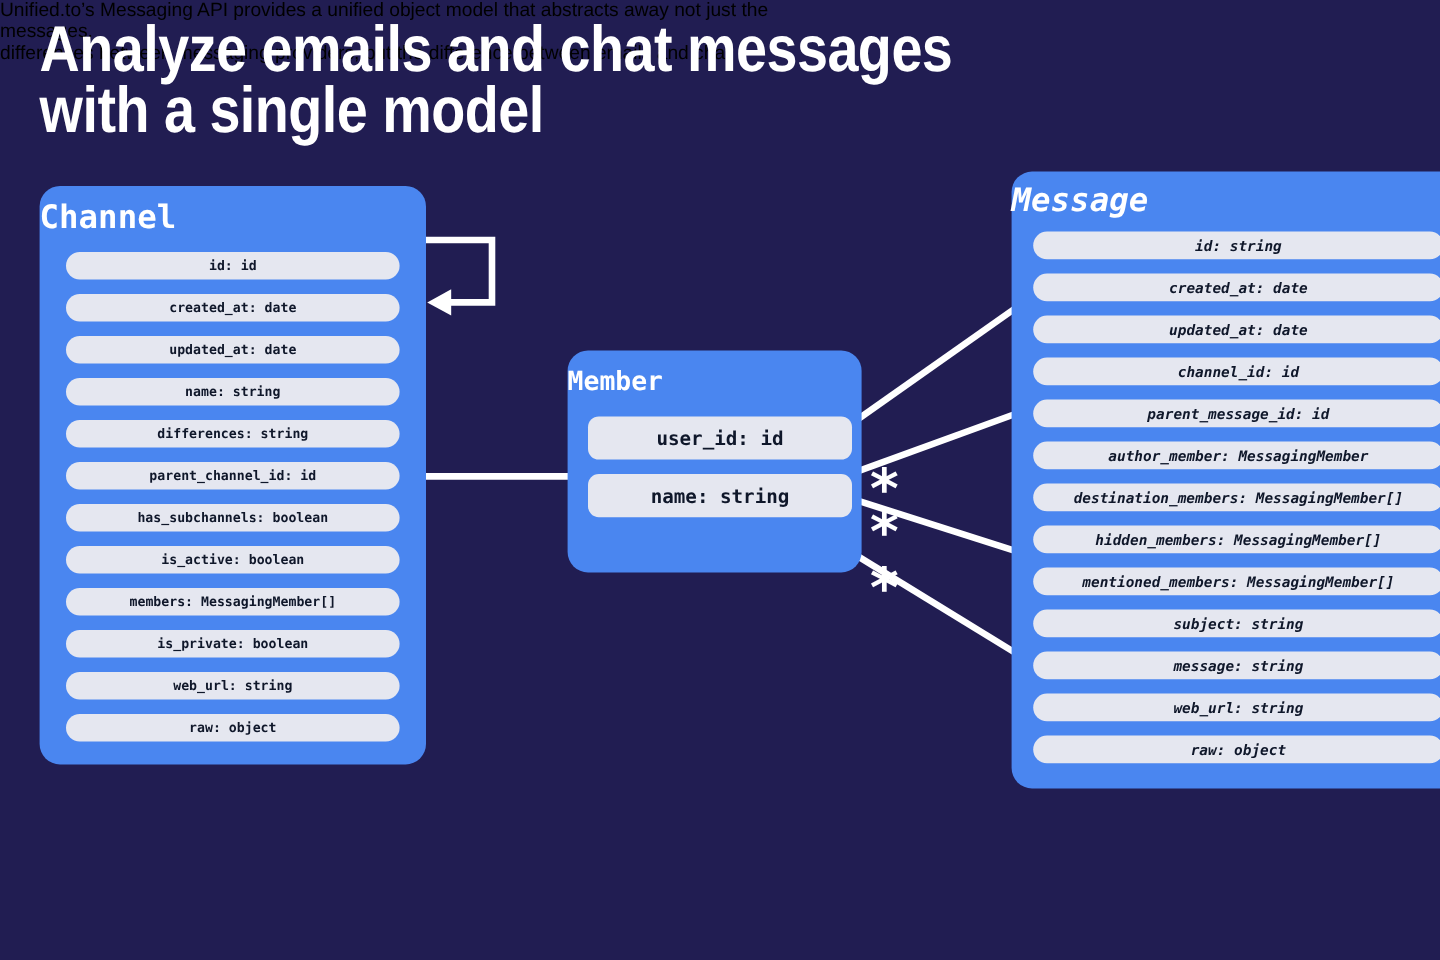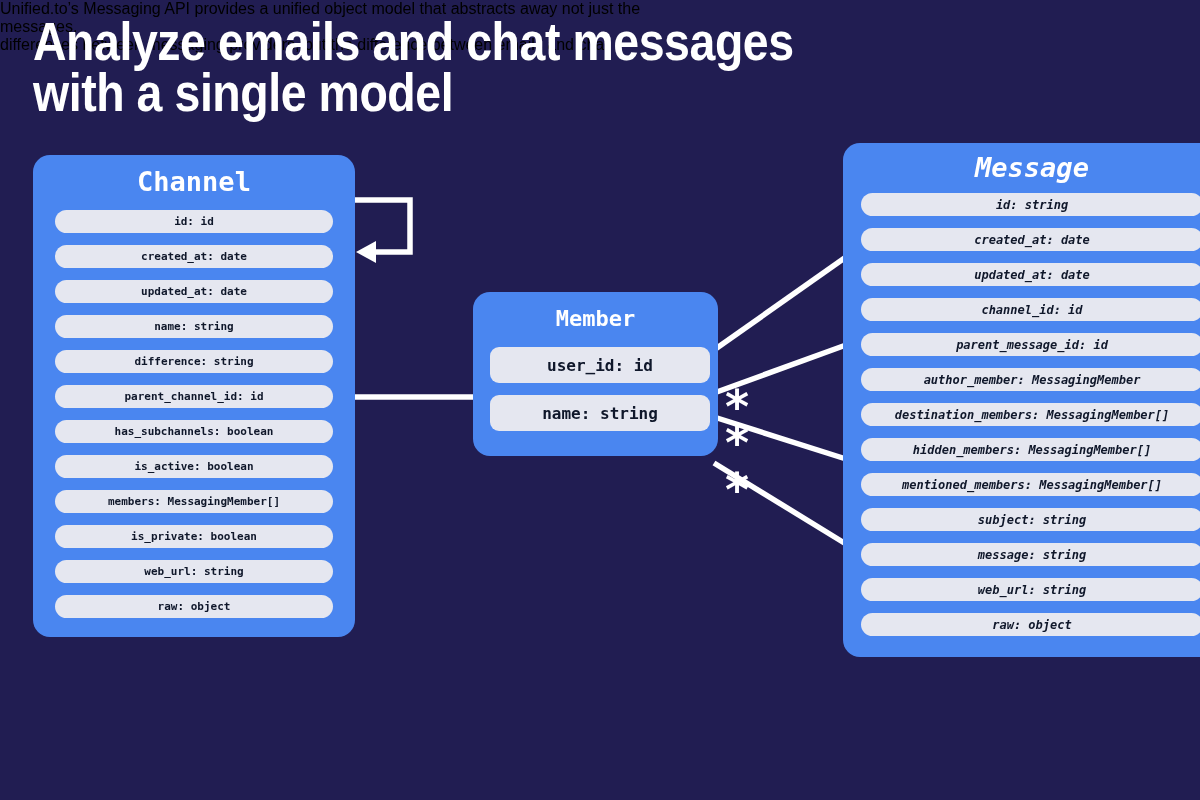--- a/index.html
+++ b/index.html
@@ -19,35 +19,35 @@
     position:absolute;left:33px;top:681px;margin:0;
     color:#f3f3fa;font-weight:400;font-size:25px;line-height:33px;
     transform:scaleX(0.92);transform-origin:left top;white-space:nowrap;
   }
   
   .entity{
     position:absolute;box-sizing:border-box;
     background:#4a86f0;border-radius:17px;
   }
   .entity .etitle{
-    color:#ffffff;text-align:center;
+    color:#ffffff;
     font-family:"DejaVu Sans Mono", monospace;font-weight:700;
   }
   .pill{
     background:#e5e7f0;color:#0f172a;
     font-family:"DejaVu Sans Mono", monospace;font-weight:700;
     display:flex;align-items:center;justify-content:center;
     white-space:nowrap;
   }
   
   .entity.channel{left:33px;top:155px;width:322px;height:482px;}
   .entity.channel .etitle{margin:13px 0 15px 0;font-size:27px;line-height:27px;}
   .entity.channel .pill{height:23px;border-radius:12px;margin:0 22px 12px 22px;font-size:11px;}
   
-  .entity.member{left:473px;top:292px;width:245px;height:164px;}
+  .entity.member{left:473px;top:292px;width:245px;height:185px;}
   .entity.member .etitle{margin:16px 0 17px 0;font-size:22px;line-height:22px;}
   .entity.member .pill{height:36px;border-radius:9px;margin:0 8px 12px 17px;font-size:16px;}
   
   .entity.message{left:843px;top:143px;width:378px;height:514px;font-style:italic;}
   .entity.message .etitle{margin:11px 0 11px 0;font-size:27px;line-height:28px;}
   .entity.message .pill{height:23px;border-radius:12px;margin:0 18px 12px 18px;font-size:12px;}
   
   svg.connectors{position:absolute;left:0;top:0;width:1200px;height:800px;}
   .mult{
     position:absolute;width:32px;text-align:center;
@@ -88,21 +88,21 @@
     <div>Analyze emails and chat messages</div>
     <div>with a single model</div>
   </h1>
 
   <section class="entity channel">
     <div class="etitle">Channel</div>
     <div class="pill">id: id</div>
     <div class="pill">created_at: date</div>
     <div class="pill">updated_at: date</div>
     <div class="pill">name: string</div>
-    <div class="pill">difference: string</div>
+    <div class="pill">differences: string</div>
     <div class="pill">parent_channel_id: id</div>
     <div class="pill">has_subchannels: boolean</div>
     <div class="pill">is_active: boolean</div>
     <div class="pill">members: MessagingMember[]</div>
     <div class="pill">is_private: boolean</div>
     <div class="pill">web_url: string</div>
     <div class="pill">raw: object</div>
   </section>
 
   <section class="entity member">

